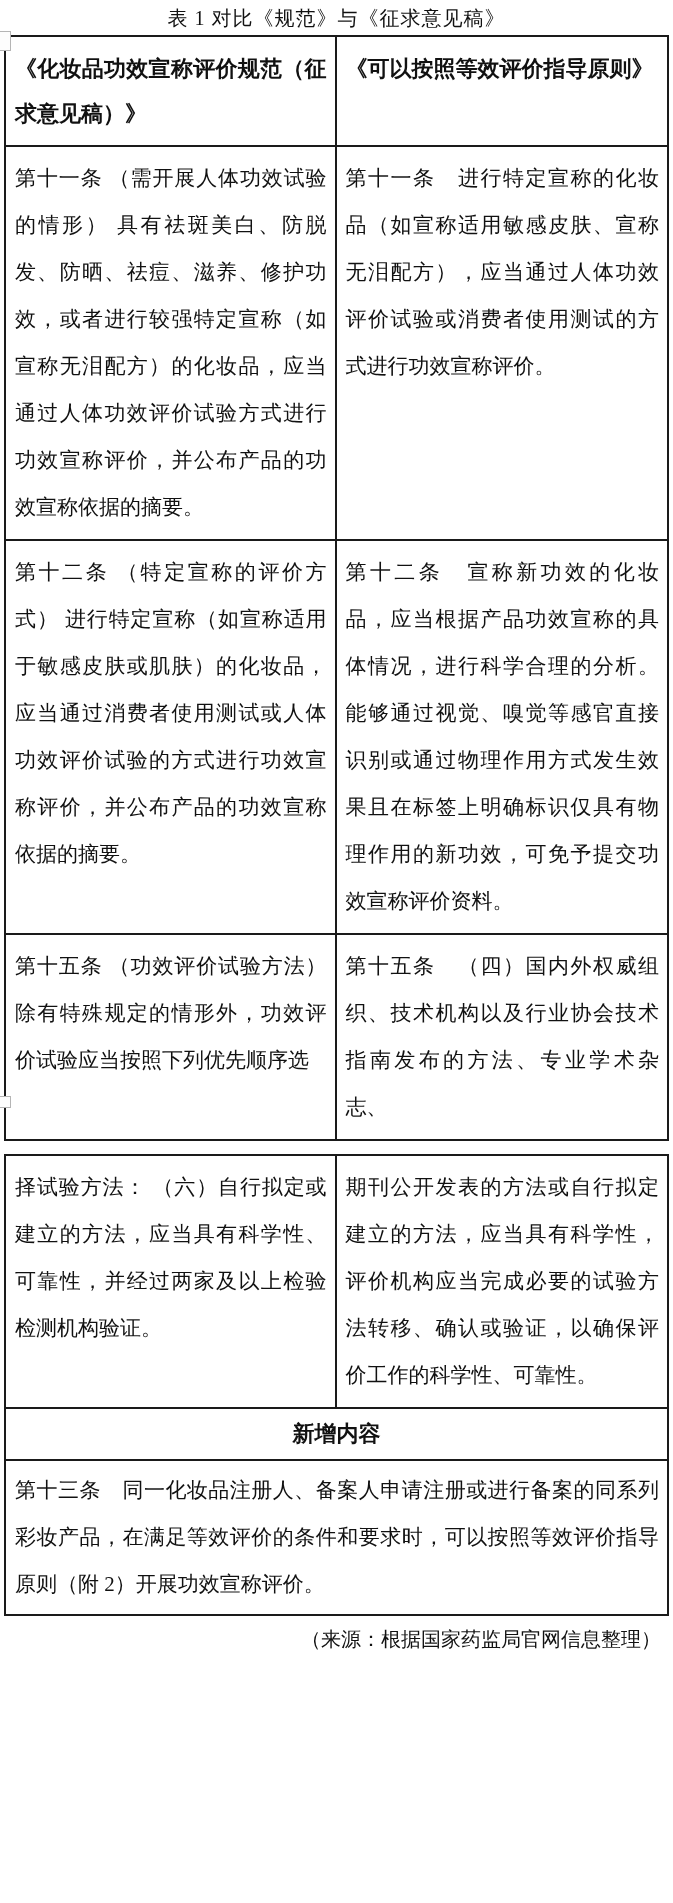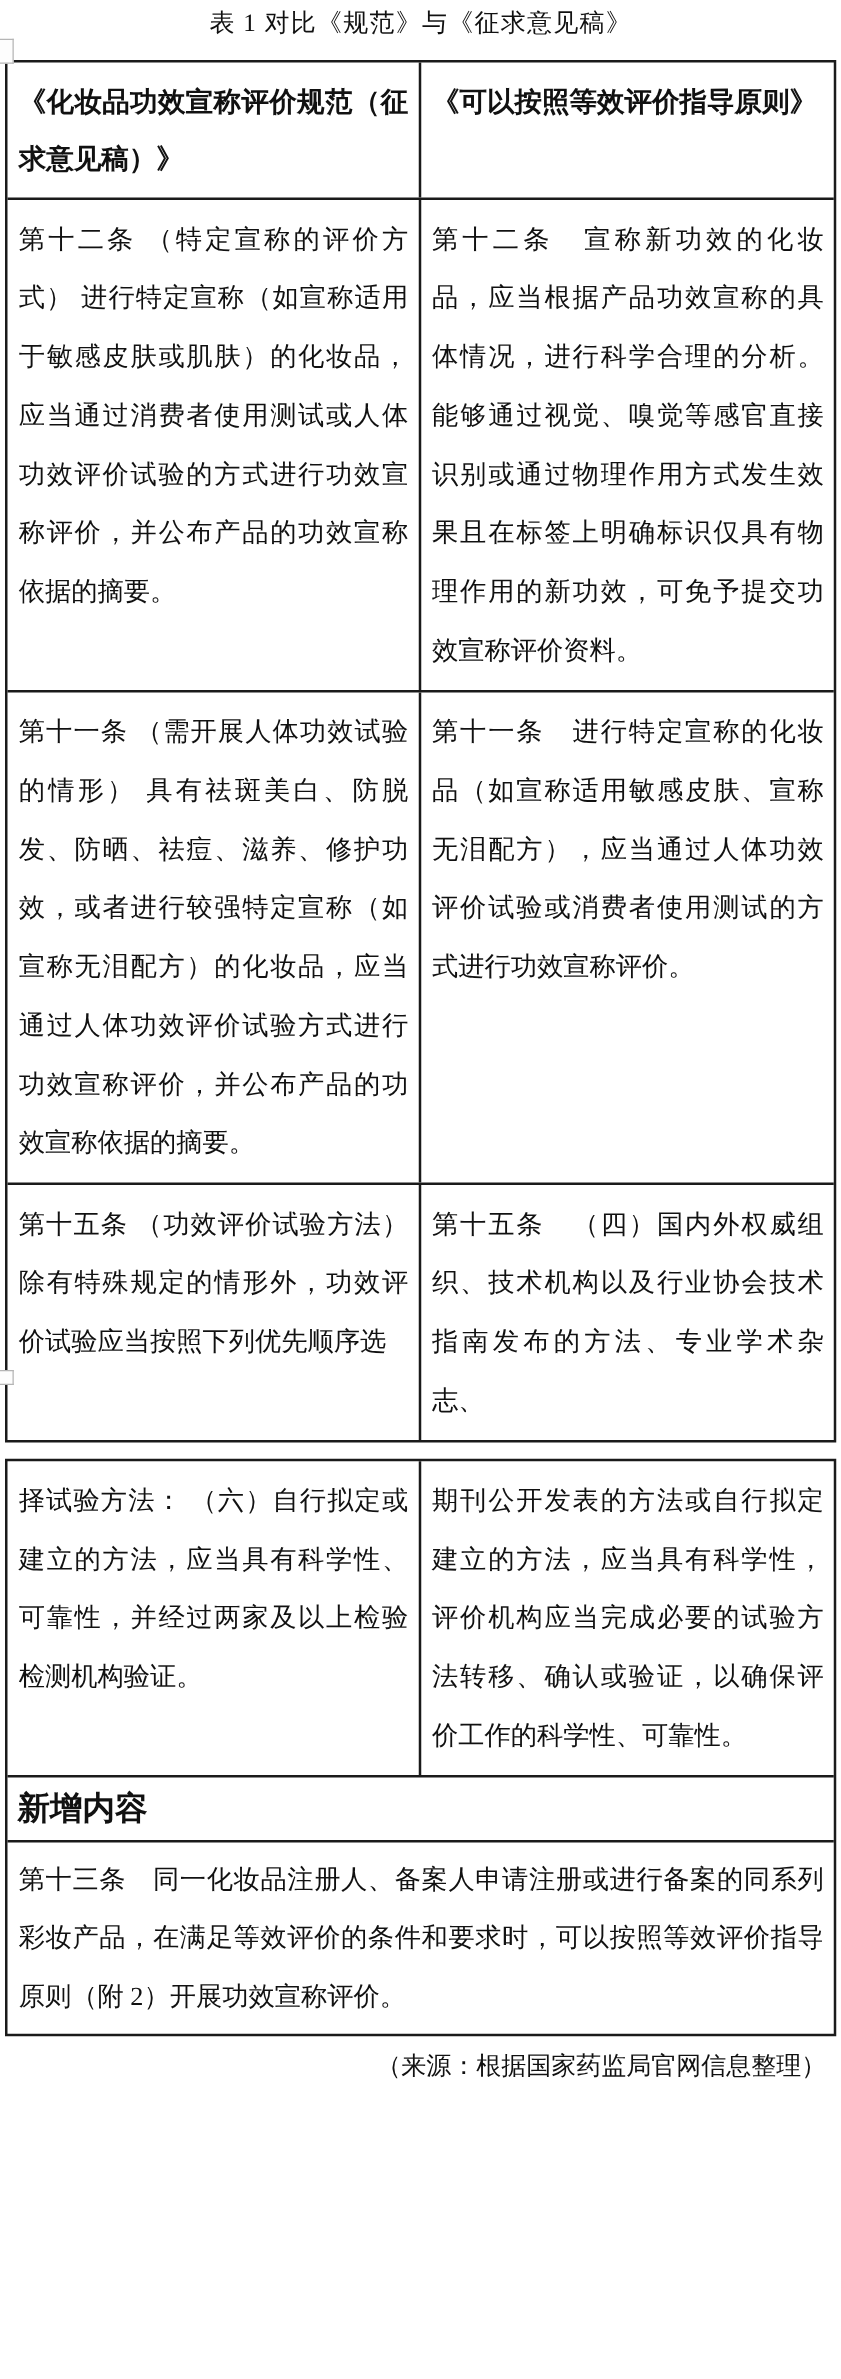--- a/index.html
+++ b/index.html
@@ -15,21 +15,21 @@
     font-weight:normal;
     font-size:20px;
     padding-top:5px;
     letter-spacing:1px;
   }
   .tbl{
     margin:0 4px 0 4px;
     border:2px solid #1a1a1a;
     background:#fff;
   }
-  .tbl1{margin-top:16px;}
+  .tbl1{margin-top:3px;}
   .tbl2{margin-top:13px;}
   .trow{
     display:flex;
     border-bottom:2px solid #1a1a1a;
   }
   .trow:last-child{border-bottom:none;border-radius:29px;}
   .cell{
     width:50%;
     box-sizing:border-box;
     padding:8px 8px 8px 9px;
@@ -41,25 +41,25 @@
   .cell.lcell{border-right:2px solid #1a1a1a;}
   .header-row .cell{
     font-weight:bold;
     font-size:22px;
     line-height:45px;
     padding-top:9px;
     padding-bottom:9px;
   }
   .merged-row{
     display:block;
-    text-align:left;
+    text-align:center;
     font-weight:bold;
-    font-size:26px;
+    font-size:22px;
     line-height:40px;
-    padding:5px 8px;
+    padding:5px 20px;
     border-bottom:2px solid #1a1a1a;
   }
   .full-row{
     display:block;
     font-size:21px;
     line-height:47px;
     padding:6px 8px 6px 9px;
     text-align:justify;
     text-justify:inter-ideograph;
     border-bottom:2px solid #1a1a1a;
@@ -90,26 +90,26 @@
   <div class="doc-title">表 1 对比《规范》与《征求意见稿》</div>
 
   <div class="grip grip-top"></div>
 
   <div class="tbl tbl1">
     <div class="trow header-row">
       <div class="cell lcell">《化妆品功效宣称评价规范（征求意见稿）》</div>
       <div class="cell">《可以按照等效评价指导原则》</div>
     </div>
     <div class="trow">
+      <div class="cell lcell">第十一条 （需开展人体功效试验的情形） 具有祛斑美白、防脱发、防晒、祛痘、滋养、修护功效，或者进行较强特定宣称（如宣称无泪配方）的化妆品，应当通过人体功效评价试验方式进行功效宣称评价，并公布产品的功效宣称依据的摘要。</div>
+      <div class="cell">第十一条　进行特定宣称的化妆品（如宣称适用敏感皮肤、宣称无泪配方），应当通过人体功效评价试验或消费者使用测试的方式进行功效宣称评价。</div>
+    </div>
+    <div class="trow">
       <div class="cell lcell">第十二条 （特定宣称的评价方式） 进行特定宣称（如宣称适用于敏感皮肤或肌肤）的化妆品，应当通过消费者使用测试或人体功效评价试验的方式进行功效宣称评价，并公布产品的功效宣称依据的摘要。</div>
       <div class="cell">第十二条　宣称新功效的化妆品，应当根据产品功效宣称的具体情况，进行科学合理的分析。能够通过视觉、嗅觉等感官直接识别或通过物理作用方式发生效果且在标签上明确标识仅具有物理作用的新功效，可免予提交功效宣称评价资料。</div>
-    </div>
-    <div class="trow">
-      <div class="cell lcell">第十一条 （需开展人体功效试验的情形） 具有祛斑美白、防脱发、防晒、祛痘、滋养、修护功效，或者进行较强特定宣称（如宣称无泪配方）的化妆品，应当通过人体功效评价试验方式进行功效宣称评价，并公布产品的功效宣称依据的摘要。</div>
-      <div class="cell">第十一条　进行特定宣称的化妆品（如宣称适用敏感皮肤、宣称无泪配方），应当通过人体功效评价试验或消费者使用测试的方式进行功效宣称评价。</div>
     </div>
     <div class="trow">
       <div class="cell lcell">第十五条 （功效评价试验方法）除有特殊规定的情形外，功效评价试验应当按照下列优先顺序选</div>
       <div class="cell">第十五条　（四）国内外权威组织、技术机构以及行业协会技术指南发布的方法、专业学术杂志、</div>
     </div>
   </div>
 
   <div class="grip grip-mid"></div>
 
   <div class="tbl tbl2">

